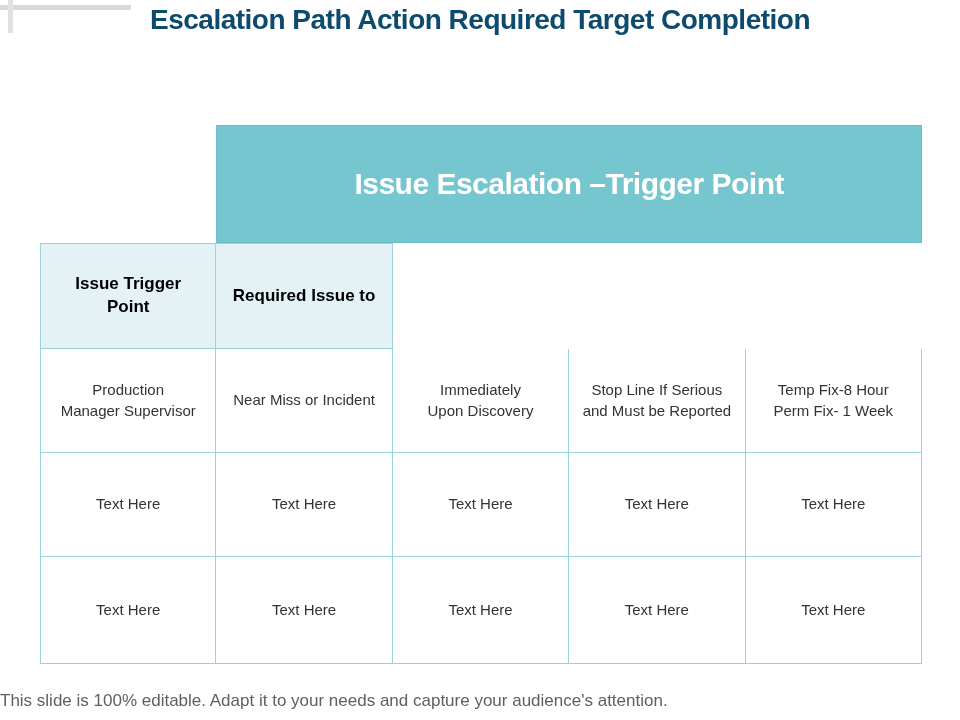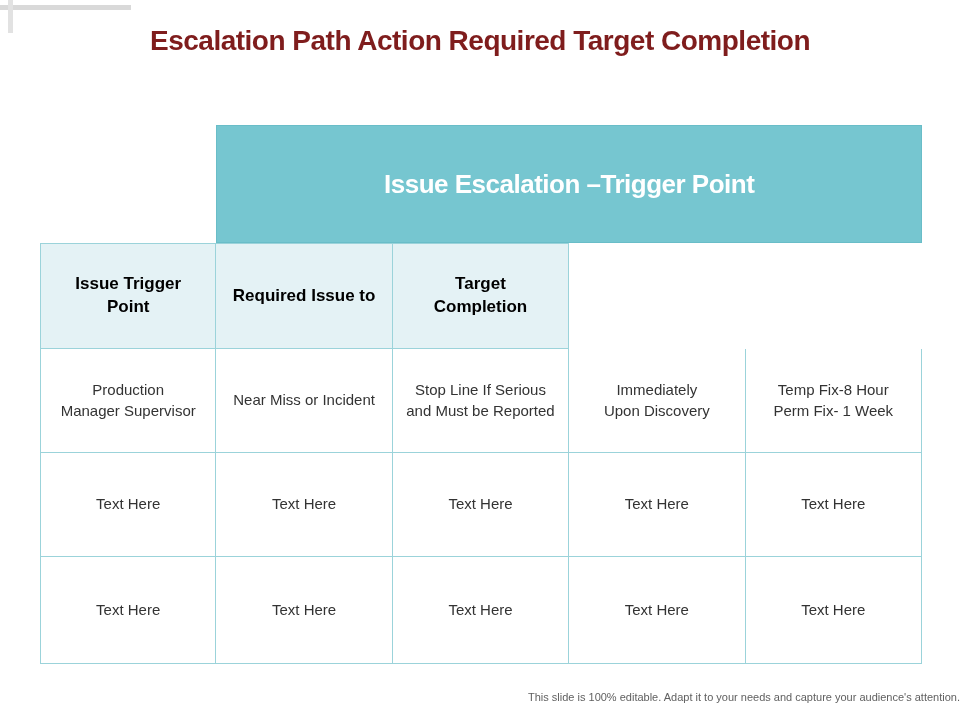--- a/index.html
+++ b/index.html
@@ -19,42 +19,42 @@
     position: absolute; left: 0; top: 5px; width: 131px; height: 5px;
     background: #d9d9d9;
   }
   .cross-v {
     position: absolute; left: 8px; top: 0; width: 5px; height: 33px;
     background: #e2e2e2;
   }
 
   
   .slide-title {
-    position: absolute; left: 0; top: 25px; width: 960px;
+    position: absolute; left: 0; top: 4px; width: 960px;
     text-align: center;
-    font-size: 28px; font-weight: bold; color: #7f1d1d;
+    font-size: 28px; font-weight: bold; color: #0c4a6e;
     letter-spacing: -0.5px;
     white-space: nowrap;
   }
 
   
   .slide-table {
     position: absolute; left: 40px; top: 125px; width: 882px;
   }
   .band-row { display: flex; height: 118px; }
   .band-spacer { width: 20%; }
   .band {
     flex: 1;
     background: #76c6d0;
     border: 1px solid #69bdc8;
     box-sizing: border-box;
     display: flex; align-items: center; justify-content: center;
   }
   .band-text {
-    color: #ffffff; font-size: 26px; font-weight: bold;
+    color: #ffffff; font-size: 30px; font-weight: bold;
     letter-spacing: -0.5px; white-space: nowrap;
   }
   .trow { display: flex; }
   .trow > .cell {
     width: 20%;
     box-sizing: border-box;
     border-right: 1px solid #9bd3da;
     border-bottom: 1px solid #9bd3da;
     display: flex; align-items: center; justify-content: center;
     text-align: center;
@@ -72,22 +72,22 @@
   .data-row { height: 104px; }
   .data-row > .cell {
     background: #ffffff;
     font-size: 15px; color: #333333;
   }
   .data-row.last { height: 107px; }
 
   
   .footer-note {
     position: absolute; left: 0; top: 691px; width: 960px;
-    text-align: right;
-    font-size: 11px; color: #5f5f5f;
+    text-align: left;
+    font-size: 17px; color: #5f5f5f;
   }
 </style>
 </head>
 <body>
 
 <div class="stage">
 
   <div class="cross-h"></div>
   <div class="cross-v"></div>
 
@@ -99,32 +99,30 @@
       <div class="band-spacer"></div>
       <div class="band">
         <span class="band-text">Issue Escalation –Trigger Point</span>
       </div>
     </div>
 
     <div class="trow header-row">
       <div class="cell">Issue Trigger
 Point</div>
       <div class="cell">Required Issue to</div>
-      <div class="cell">Target
-Completion</div>
     </div>
 
     <div class="trow data-row">
       <div class="cell">Production
 Manager Supervisor</div>
       <div class="cell">Near Miss or Incident</div>
+      <div class="cell">Immediately
+Upon Discovery</div>
       <div class="cell">Stop Line If Serious
 and Must be Reported</div>
-      <div class="cell">Immediately
-Upon Discovery</div>
       <div class="cell">Temp Fix-8 Hour
 Perm Fix- 1 Week</div>
     </div>
 
     <div class="trow data-row">
       <div class="cell">Text Here</div>
       <div class="cell">Text Here</div>
       <div class="cell">Text Here</div>
       <div class="cell">Text Here</div>
       <div class="cell">Text Here</div>

